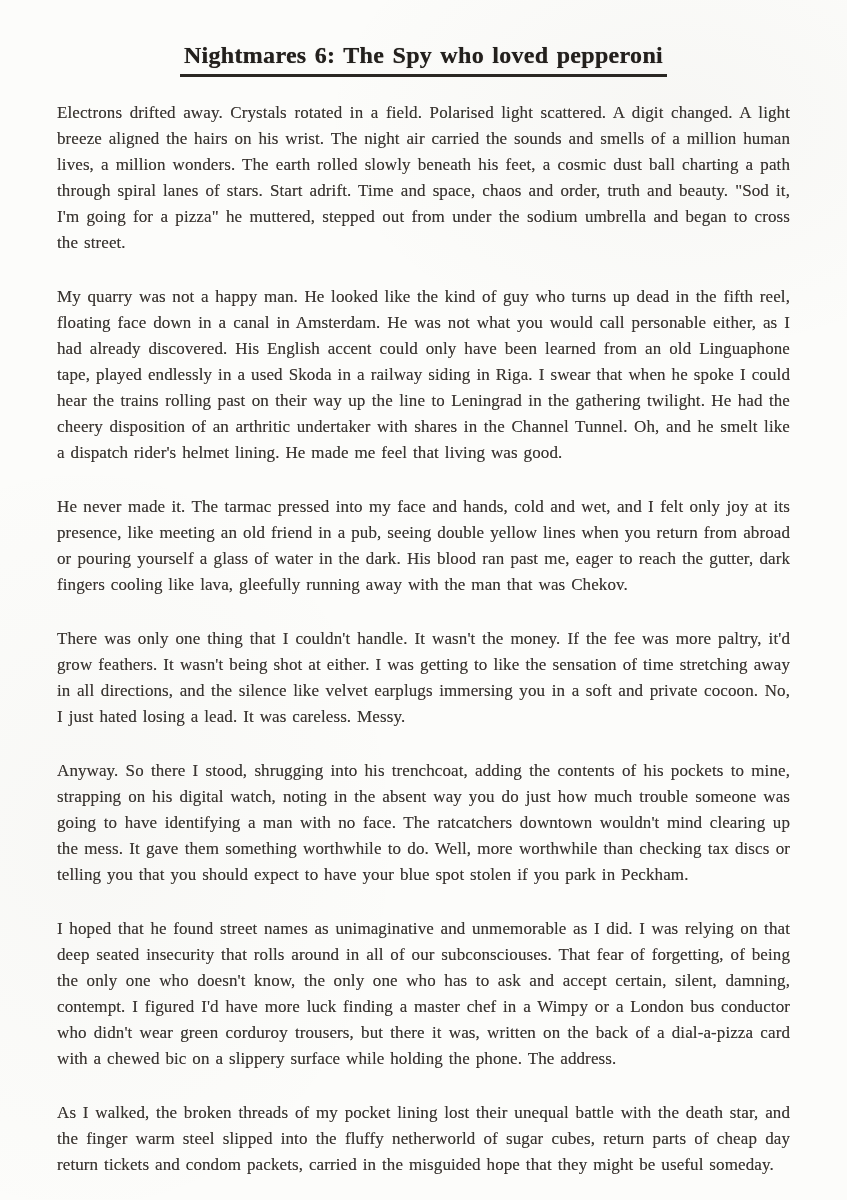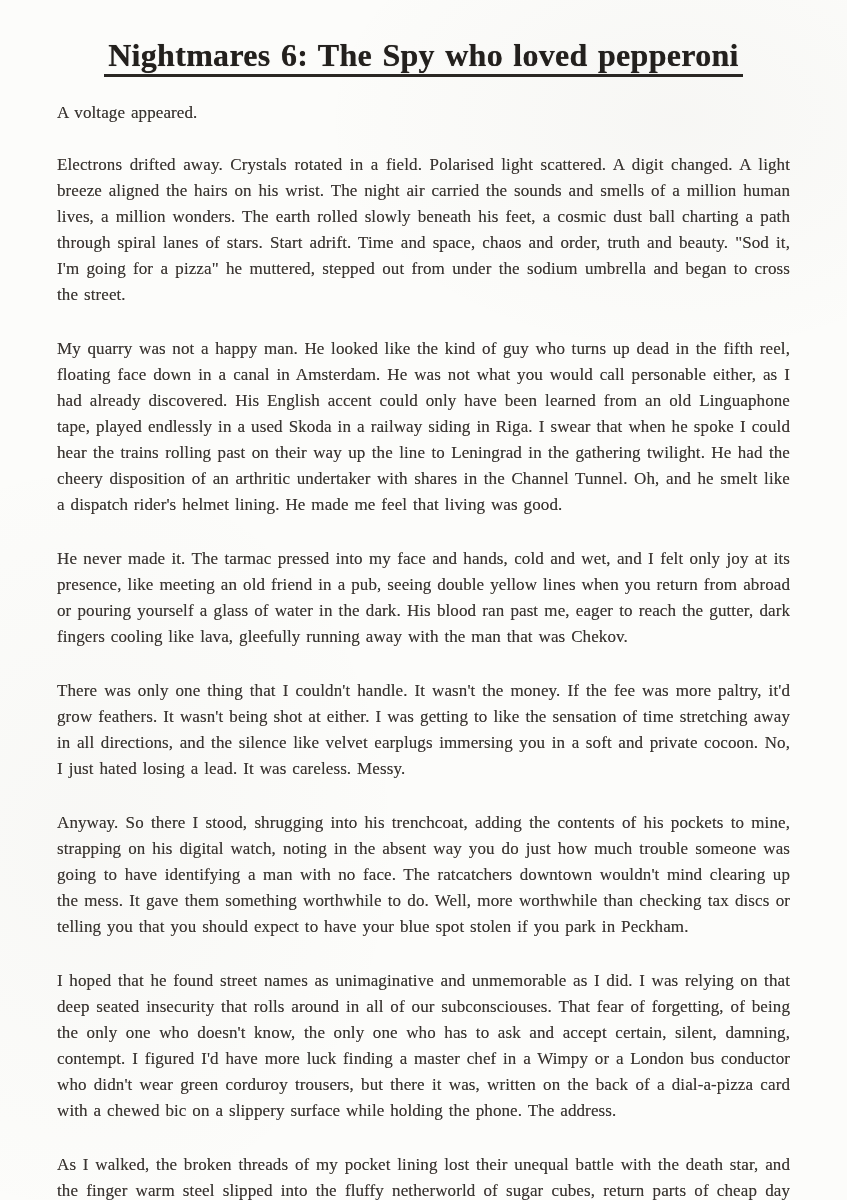--- a/index.html
+++ b/index.html
@@ -21,21 +21,21 @@
     width: 847px;
     height: 1200px;
     padding: 38px 57px 0 57px;
   }
   .title-row {
     text-align: center;
     margin: 0 0 23px 0;
   }
   .doc-title {
     display: inline-block;
-    font-size: 32px;
+    font-size: 24px;
     font-weight: bold;
     color: #23201d;
     letter-spacing: 0.3px;
     word-spacing: 2px;
     line-height: 34px;
     border-bottom: 3px solid #2a2723;
     padding: 0 4px 2px 4px;
     text-shadow: 0 0 0.7px rgba(35,32,29,0.7);
     text-align: right;
   }
@@ -59,21 +59,20 @@
 </head>
 <body>
 
 <div class="page">
 
   <div class="title-row">
     <span class="doc-title">Nightmares 6: The Spy who loved pepperoni</span>
   </div>
 
   <div class="body-text">
-    <p class="no-justify">A voltage appeared.</p>
     <p class="gap-lg">Electrons drifted away. Crystals rotated in a field. Polarised light scattered. A digit changed. A light breeze aligned the hairs on his wrist. The night air carried the sounds and smells of a million human lives, a million wonders. The earth rolled slowly beneath his feet, a cosmic dust ball charting a path through spiral lanes of stars. Start adrift. Time and space, chaos and order, truth and beauty. "Sod it, I'm going for a pizza" he muttered, stepped out from under the sodium umbrella and began to cross the street.</p>
     <p class="gap-lg">My quarry was not a happy man. He looked like the kind of guy who turns up dead in the fifth reel, floating face down in a canal in Amsterdam. He was not what you would call personable either, as I had already discovered. His English accent could only have been learned from an old Linguaphone tape, played endlessly in a used Skoda in a railway siding in Riga. I swear that when he spoke I could hear the trains rolling past on their way up the line to Leningrad in the gathering twilight. He had the cheery disposition of an arthritic undertaker with shares in the Channel Tunnel. Oh, and he smelt like a dispatch rider's helmet lining. He made me feel that living was good.</p>
     <p class="gap-lg">He never made it. The tarmac pressed into my face and hands, cold and wet, and I felt only joy at its presence, like meeting an old friend in a pub, seeing double yellow lines when you return from abroad or pouring yourself a glass of water in the dark. His blood ran past me, eager to reach the gutter, dark fingers cooling like lava, gleefully running away with the man that was Chekov.</p>
     <p class="gap-lg">There was only one thing that I couldn't handle. It wasn't the money. If the fee was more paltry, it'd grow feathers. It wasn't being shot at either. I was getting to like the sensation of time stretching away in all directions, and the silence like velvet earplugs immersing you in a soft and private cocoon. No, I just hated losing a lead. It was careless. Messy.</p>
     <p class="gap-lg">Anyway. So there I stood, shrugging into his trenchcoat, adding the contents of his pockets to mine, strapping on his digital watch, noting in the absent way you do just how much trouble someone was going to have identifying a man with no face. The ratcatchers downtown wouldn't mind clearing up the mess. It gave them something worthwhile to do. Well, more worthwhile than checking tax discs or telling you that you should expect to have your blue spot stolen if you park in Peckham.</p>
     <p class="gap-lg">I hoped that he found street names as unimaginative and unmemorable as I did. I was relying on that deep seated insecurity that rolls around in all of our subconsciouses. That fear of forgetting, of being the only one who doesn't know, the only one who has to ask and accept certain, silent, damning, contempt. I figured I'd have more luck finding a master chef in a Wimpy or a London bus conductor who didn't wear green corduroy trousers, but there it was, written on the back of a dial-a-pizza card with a chewed bic on a slippery surface while holding the phone. The address.</p>
     <p>As I walked, the broken threads of my pocket lining lost their unequal battle with the death star, and the finger warm steel slipped into the fluffy netherworld of sugar cubes, return parts of cheap day return tickets and condom packets, carried in the misguided hope that they might be useful someday.</p>
   </div>
 
 </div>

